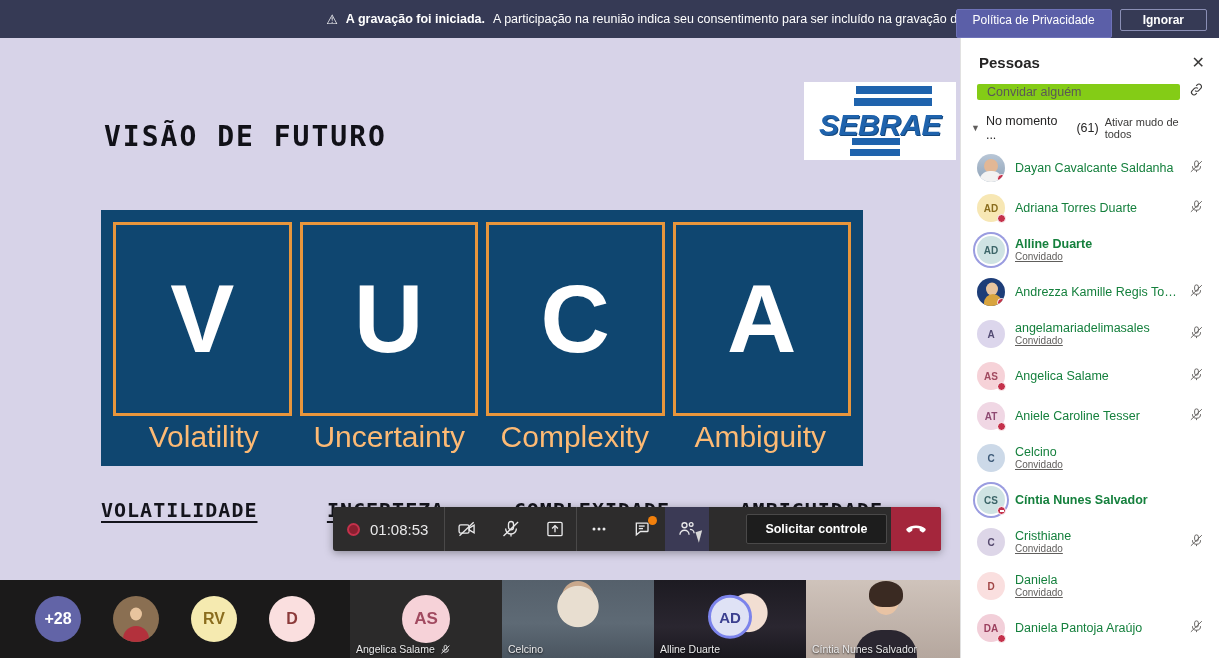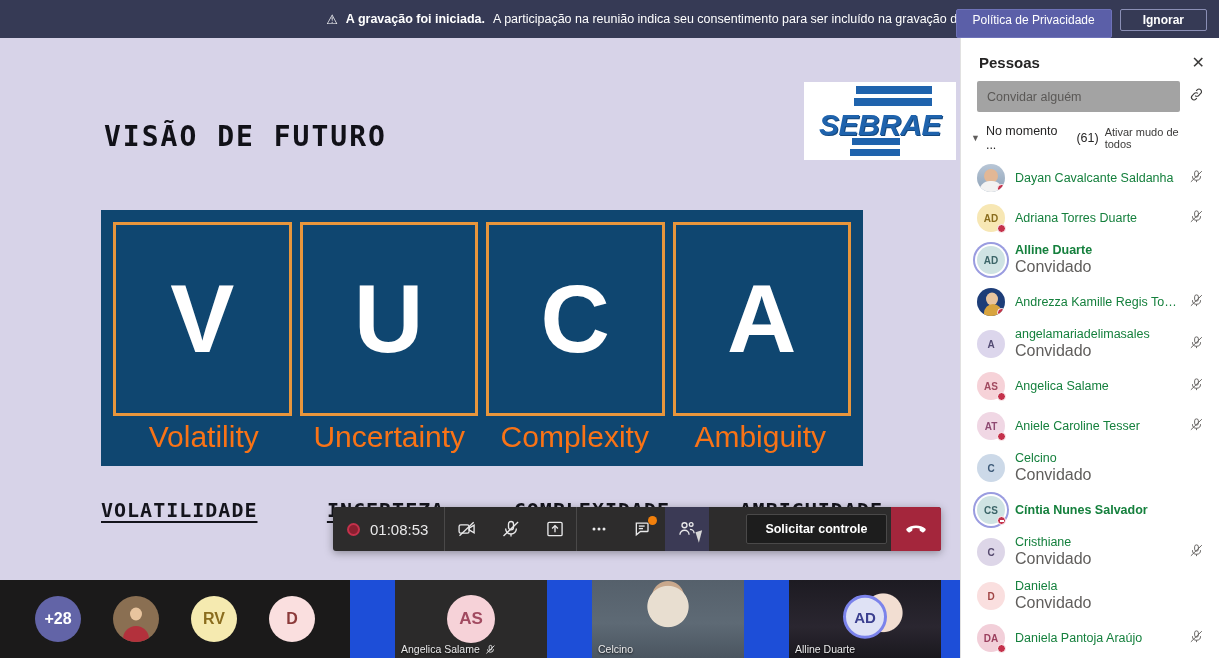--- a/index.html
+++ b/index.html
@@ -62,21 +62,21 @@
   .vuca-box{
     flex:1; border:3px solid #e8963c; display:flex;
     align-items:center; justify-content:center;
   }
   .vuca-letter{
     color:#ffffff; font-size:96px; font-weight:bold;
     font-family:"Liberation Sans", sans-serif; line-height:1;
   }
   .vuca-words{ display:flex; padding:0 10px 12px 10px; }
   .vuca-word{
-    flex:1; text-align:center; color:#f97316; font-size:30px;
+    flex:1; text-align:center; color:#fdba74; font-size:30px;
     font-family:"Liberation Sans", sans-serif;
   }
   .pt-words{
     position:absolute; left:101px; top:460px; width:782px;
     display:flex; justify-content:space-between;
     font-family:"DejaVu Sans Mono", monospace;
   }
   .pt-word{
     font-size:20px; font-weight:bold; color:#14141c;
     text-decoration:underline; text-underline-offset:4px; letter-spacing:1px;
@@ -122,21 +122,21 @@
   }
   .cursor-arrow{
     position:absolute; left:697px; top:531px; width:0; height:0;
     border-left:7px solid #d8d8d8; border-top:0 solid transparent;
     border-bottom:11px solid transparent; transform:rotate(-18deg);
   }
 
   
   .strip{
     position:absolute; left:0; top:580px; width:1140px; height:78px;
-    background:#1d4ed8; display:flex;justify-content:space-between;
+    background:#1d4ed8; display:flex;
   }
   .tile{ position:relative; height:78px; overflow:hidden; }
   .tile.overflow{ width:350px; background:#1b1a1a; display:flex; align-items:center; justify-content:center; gap:32px; }
   .tile.plain{ width:152px; background:#2b2a2a; display:flex; align-items:center; justify-content:center; }
   .tile.video{ width:152px; }
   .circle{
     width:44px; height:44px; border-radius:50%;
     display:flex; align-items:center; justify-content:center;
     font-size:15px; font-weight:bold;
   }
@@ -170,21 +170,21 @@
     background:#ffffff; border-left:1px solid #e1e1e1; overflow:hidden;
   }
   .panel-head{
     display:flex; align-items:center; justify-content:space-between;
     padding:16px 14px 10px 18px;
   }
   .panel-title{ font-size:15px; font-weight:bold; color:#252424; }
   .x-btn{ font-size:16px; color:#3b3a39; cursor:pointer; line-height:1; }
   .invite-row{ display:flex; align-items:center; gap:8px; padding:0 14px 0 16px; }
   .invite-box{
-    flex:1; height:31px; background:#a3a3a3; border:none; border-radius:2px;
+    flex:1; height:16px; background:#84cc16; border:none; border-radius:2px;
     padding:0 10px; font-size:12.5px; color:#484644;
     font-family:"Liberation Sans", sans-serif;
   }
   .invite-box::placeholder{ color:#5a5856; }
   .link-ico{ color:#3b3a39; cursor:pointer; }
   .section-row{
     display:flex; align-items:center; padding:12px 10px 6px 10px; gap:6px;
   }
   .chev{ color:#605e5c; font-size:9px; }
   .section-label{ font-size:12.5px; color:#252424; }
@@ -204,21 +204,21 @@
     border-radius:50%; border:1.5px solid #fff;
   }
   .pav .status.busy{ background:#c4314b; }
   .pav .status.dnd{ background:#c4314b; }
   .pav .status.dnd::after{
     content:""; position:absolute; left:1.5px; top:3px; width:4px; height:1.5px; background:#fff;
   }
   .pinfo{ flex:1; min-width:0; }
   .pname{ font-size:12.5px; color:#15803d; white-space:nowrap; overflow:hidden; text-overflow:ellipsis; }
   .pname.bold{ font-weight:bold; }
-  .psub{ font-size:16px; color:#605e5c; line-height:1.2; }
+  .psub{ font-size:10px; color:#605e5c; line-height:1.2;text-decoration:underline; }
   .pmic{ flex:0 0 16px; color:#605e5c; }
   .photo-av{
     background:linear-gradient(#b8c6d6,#8fa3b8);
     overflow:hidden;
   }
   .photo-av .face{
     position:absolute; left:50%; top:42%; transform:translate(-50%,-50%);
     width:14px; height:14px; border-radius:50%; background:#e2b795;
   }
   .photo-av .body{

